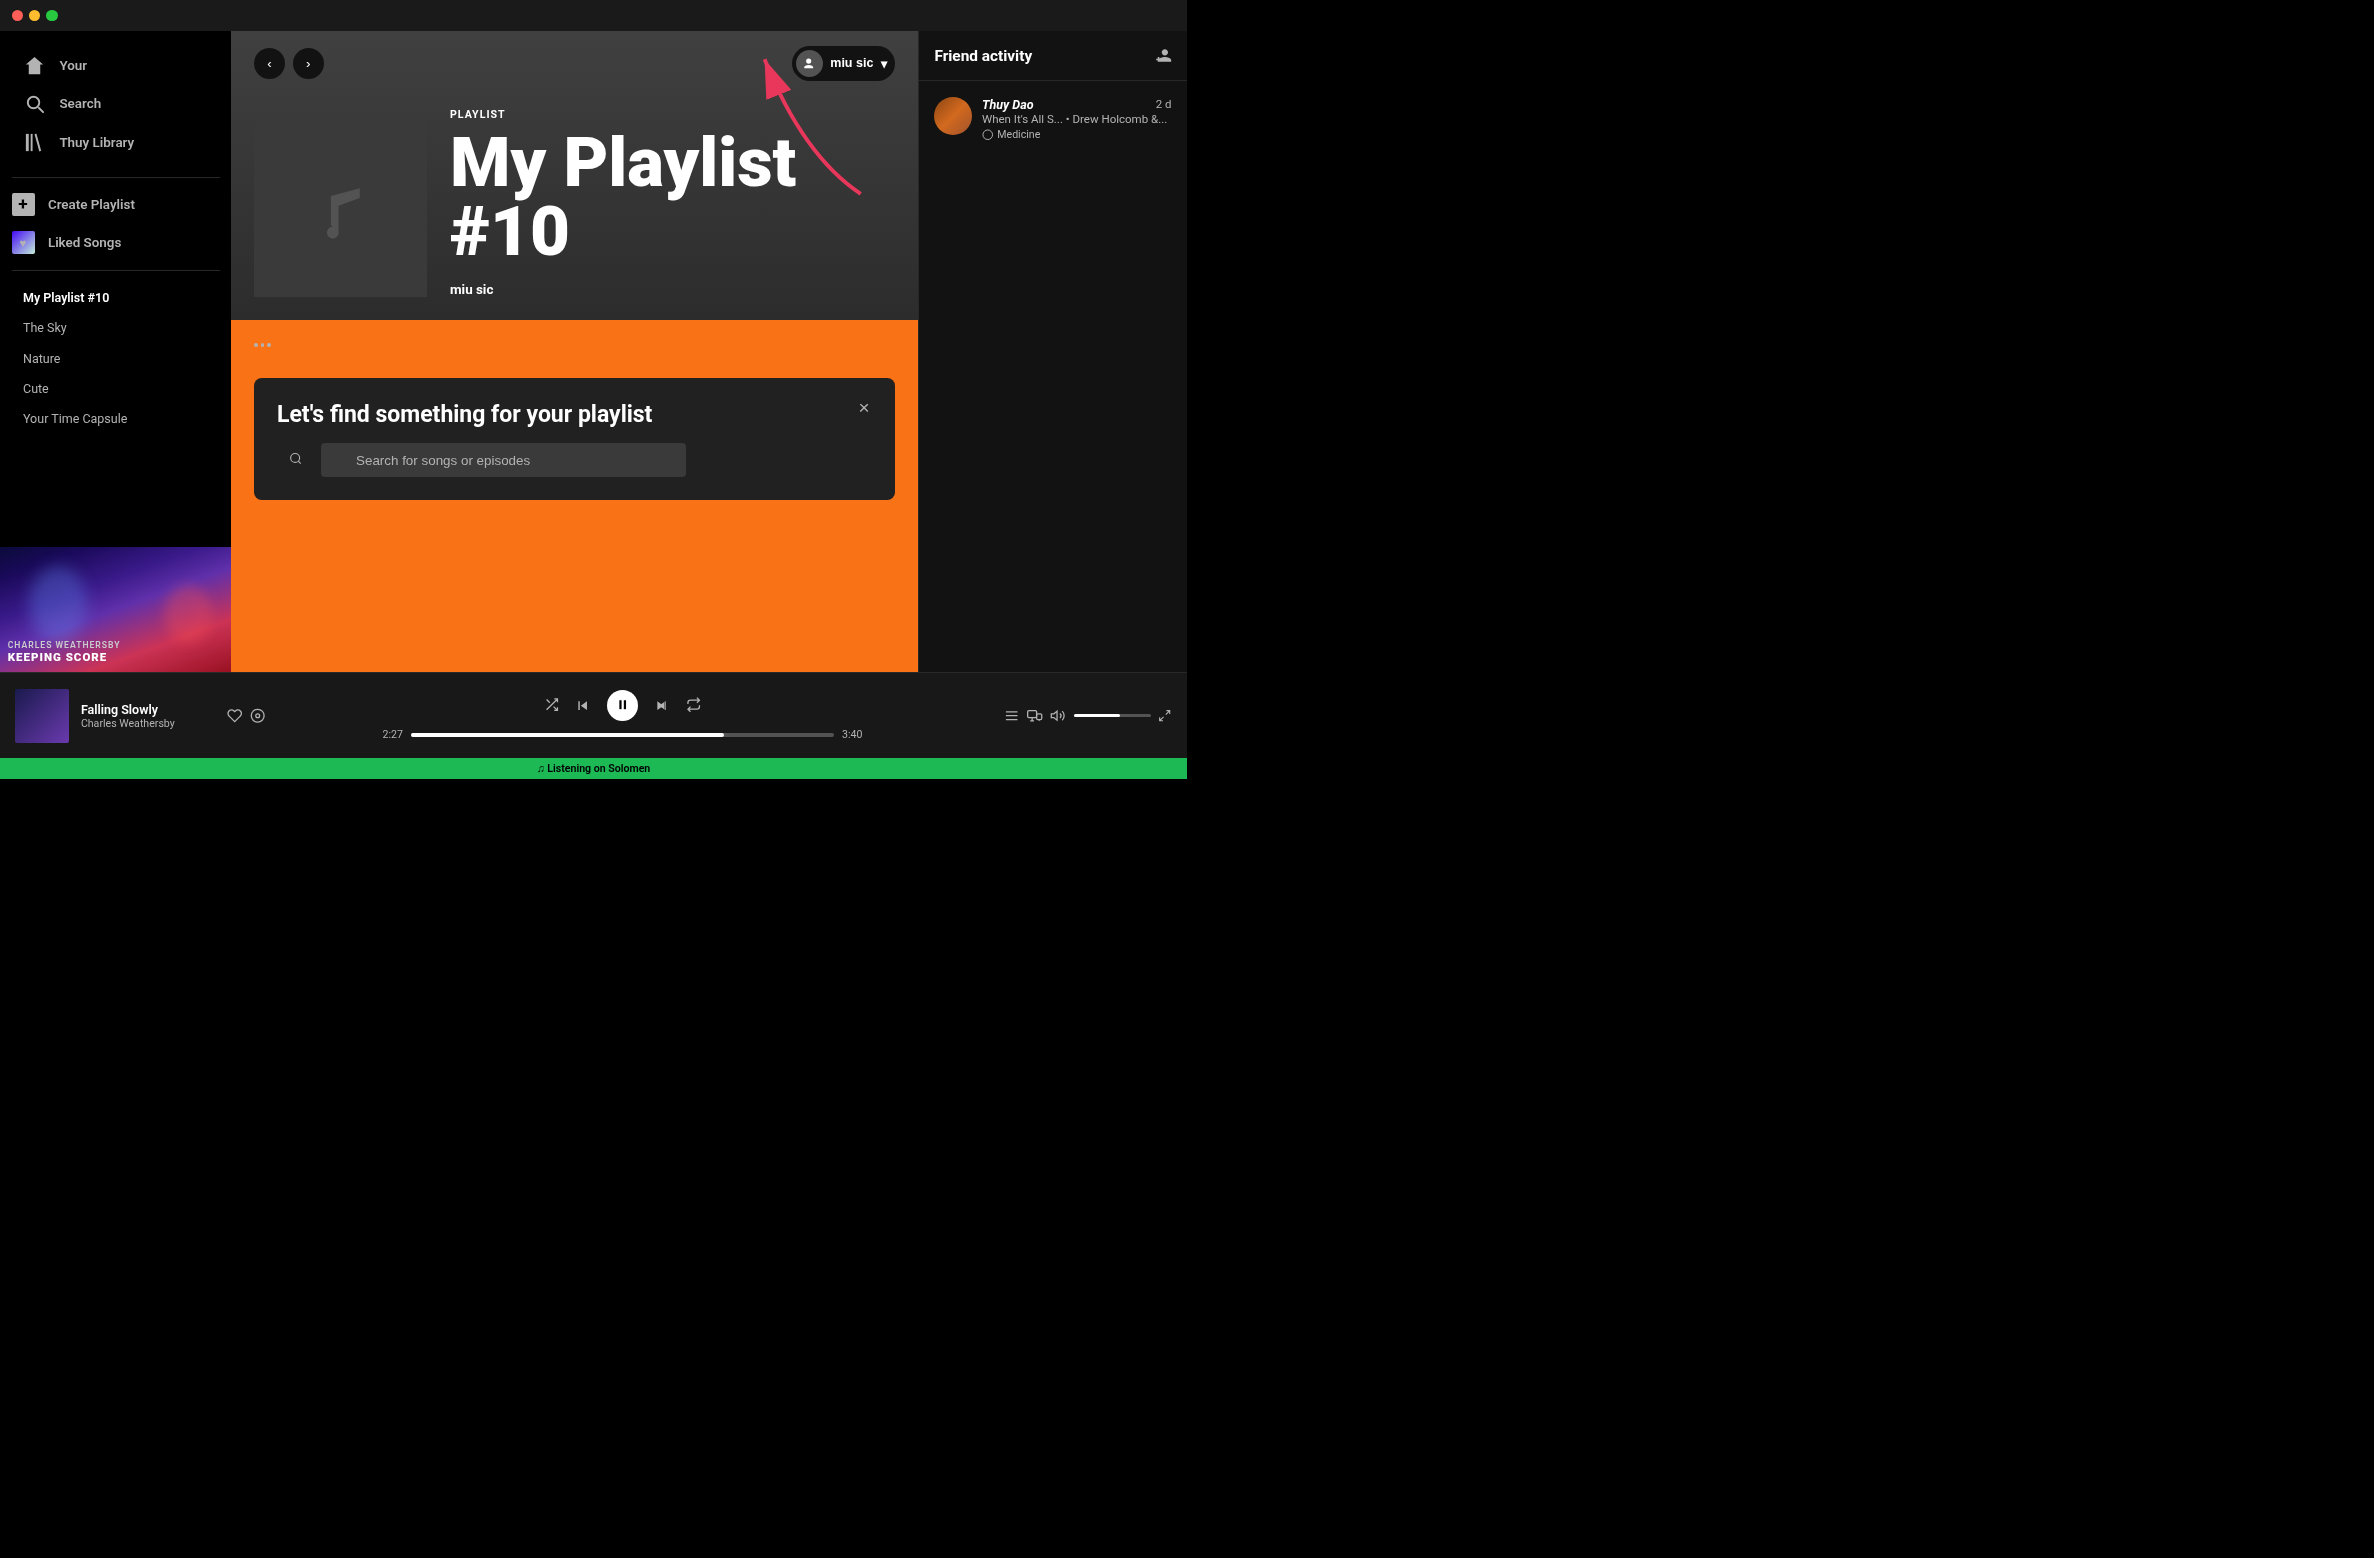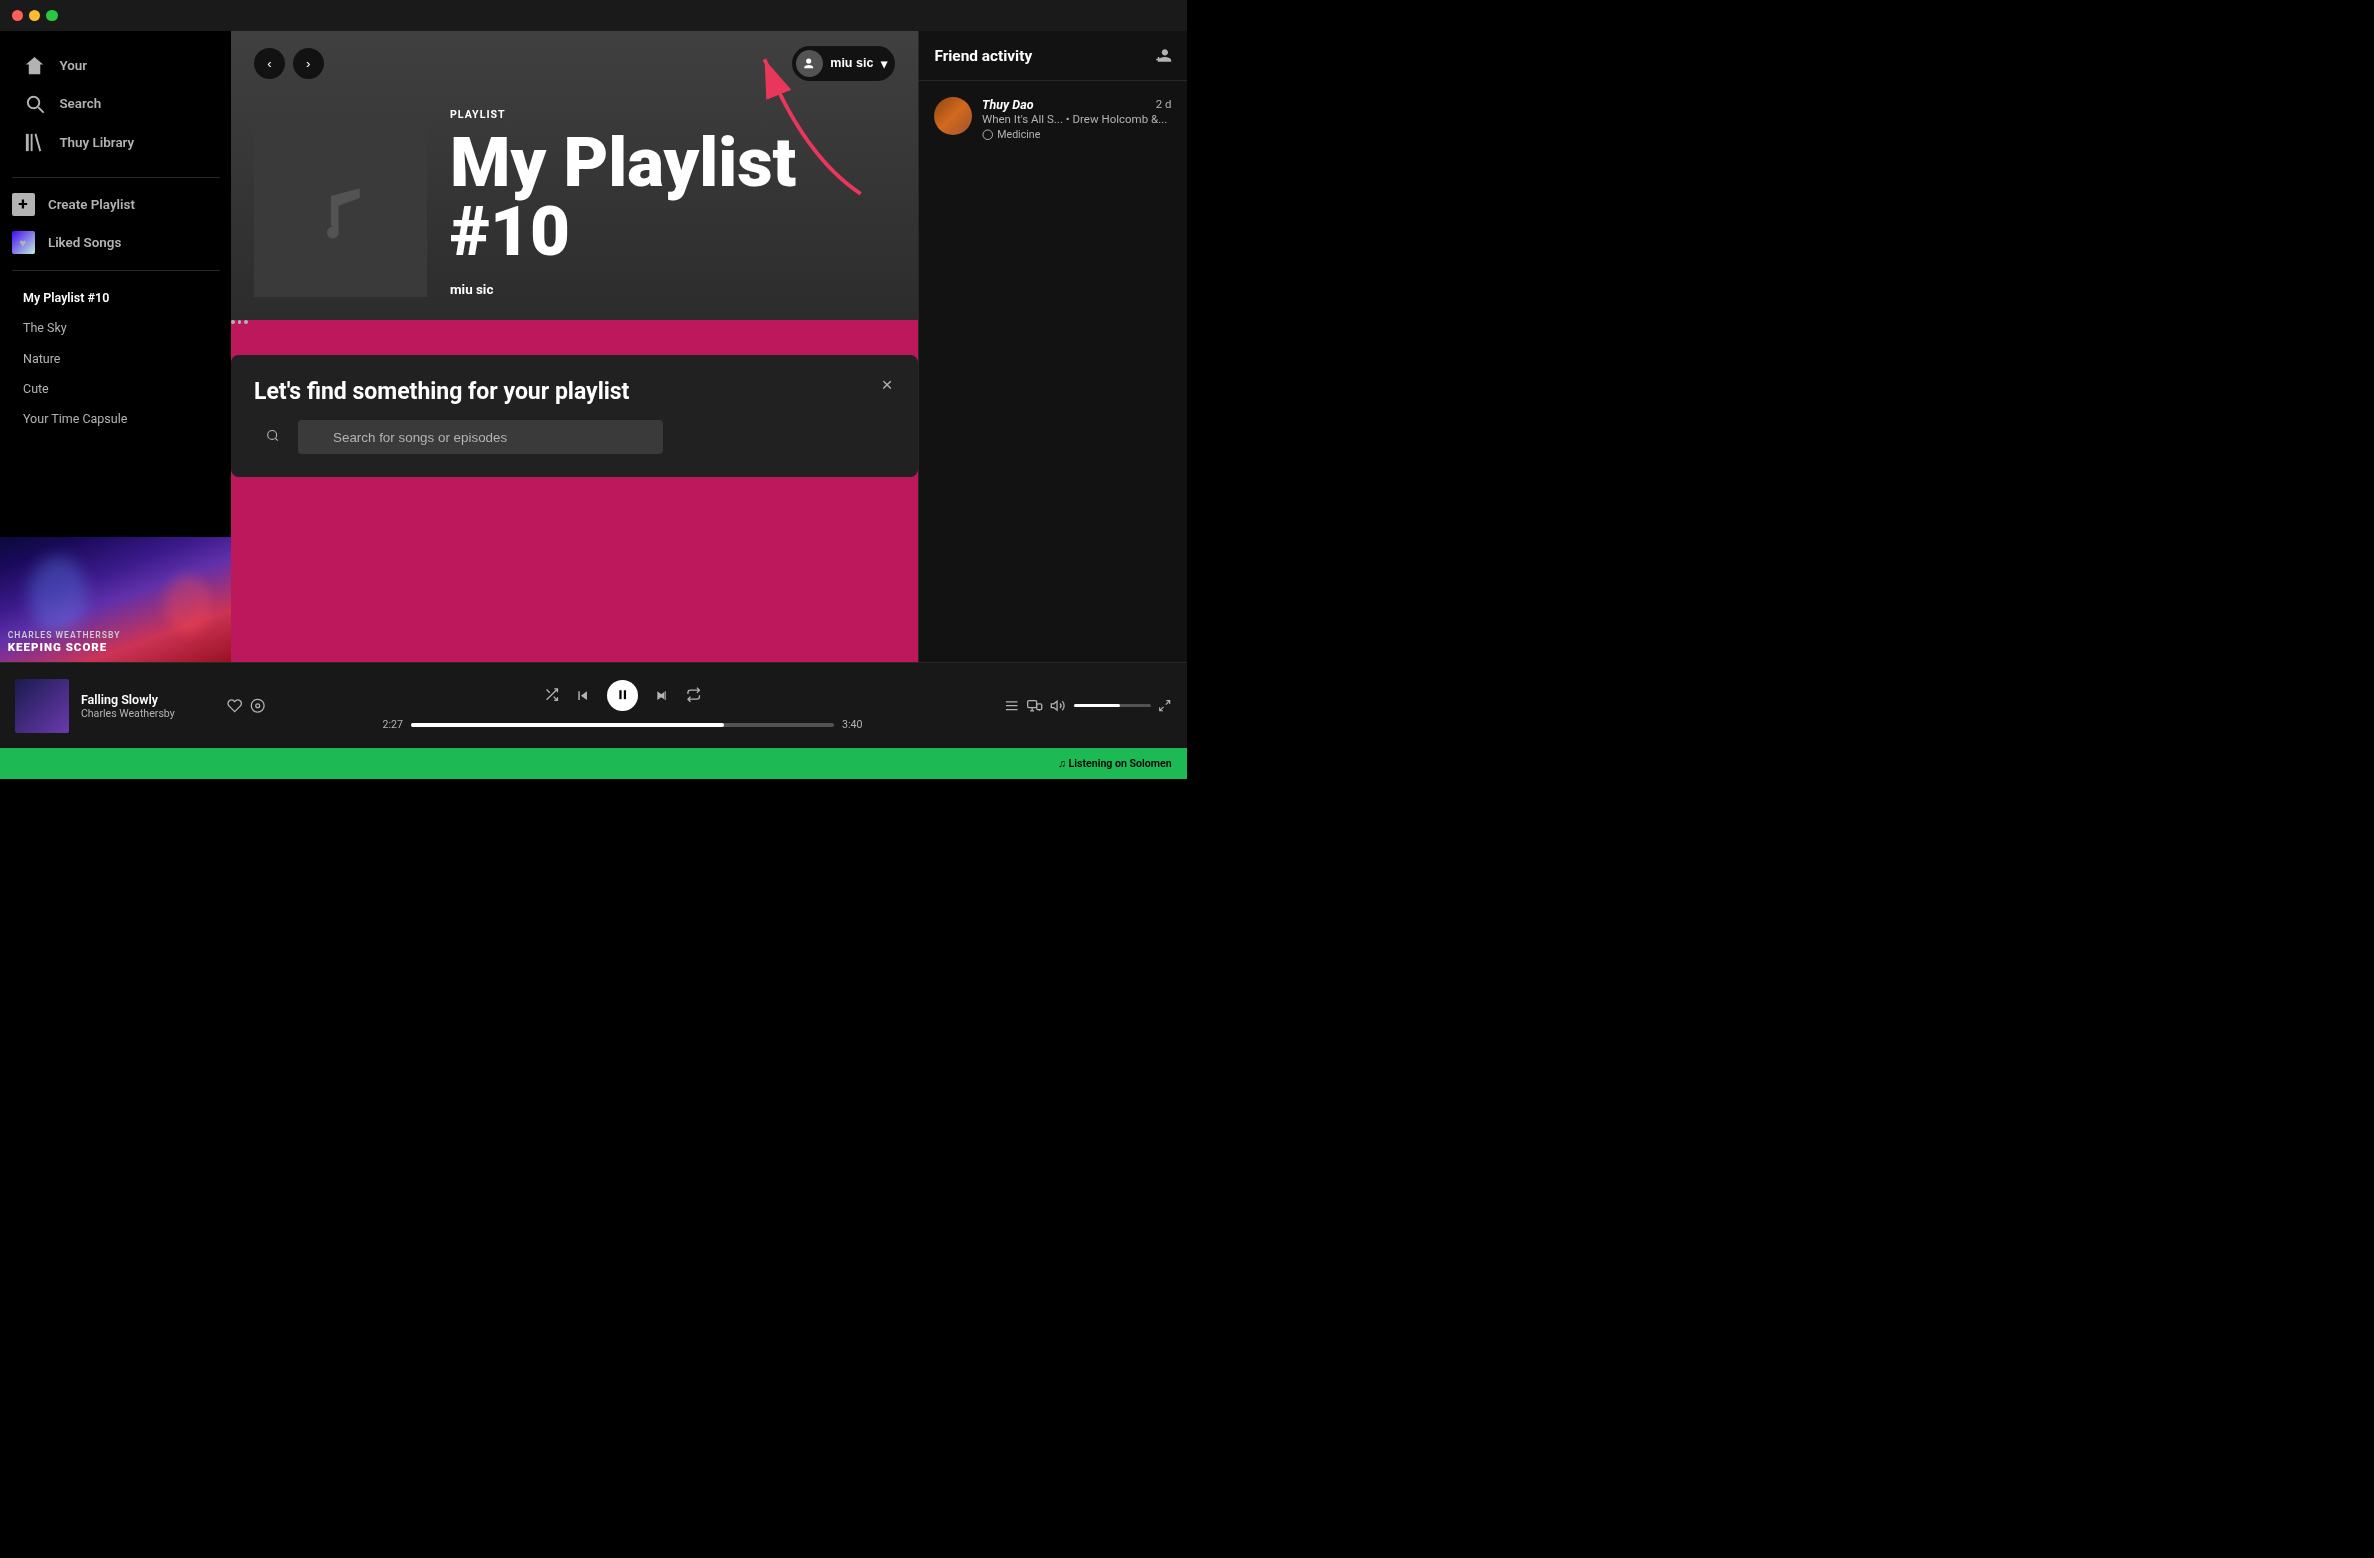--- a/index.html
+++ b/index.html
@@ -254,21 +254,22 @@
 
     .playlist-owner {
       font-size: 13.4px;
       font-weight: 700;
       color: #fff;
     }
 
     
     .content-area {
       flex: 1;
-      background: #be185d;
+      background: #f97316;
+      padding: 23px;
       overflow-y: auto;
       position: relative;
     }
 
     .content-actions {
       display: flex;
       align-items: center;
       gap: 15.4px;
       margin-bottom: 31px;
     }
@@ -546,25 +547,25 @@
     }
     .volume-fill {
       width: 60%;
       height: 100%;
       background: #fff;
       border-radius: 1.9px;
     }
 
     
     .status-bar {
-      height: 31px;
+      height: 21px;
       background: #1db954;
       display: flex;
       align-items: center;
-      justify-content: flex-end;
+      justify-content: center;
       padding: 0 15.4px;
       flex-shrink: 0;
     }
 
     .status-text {
       font-size: 10.6px;
       color: #000;
       font-weight: 600;
     }
 

